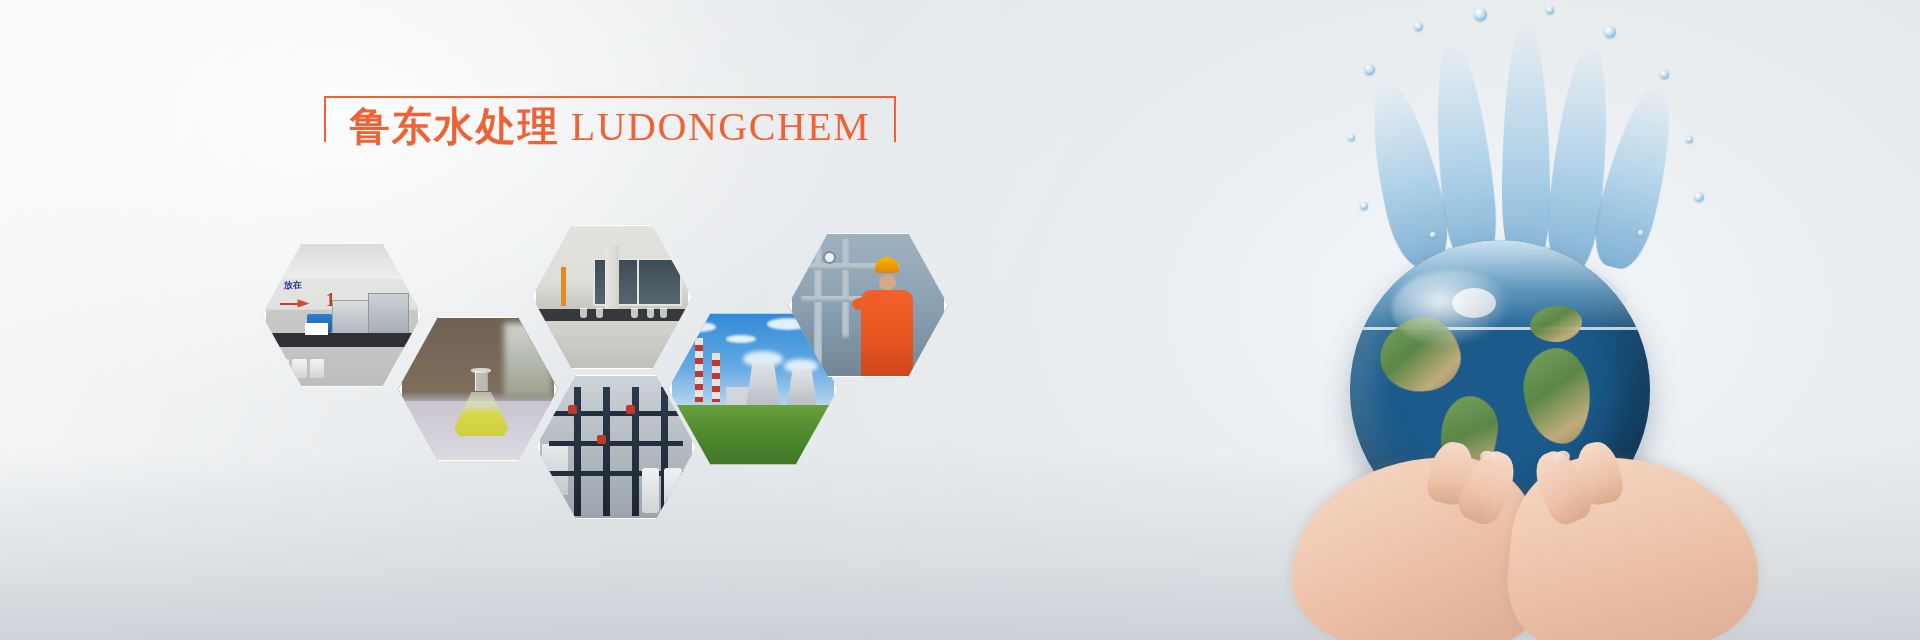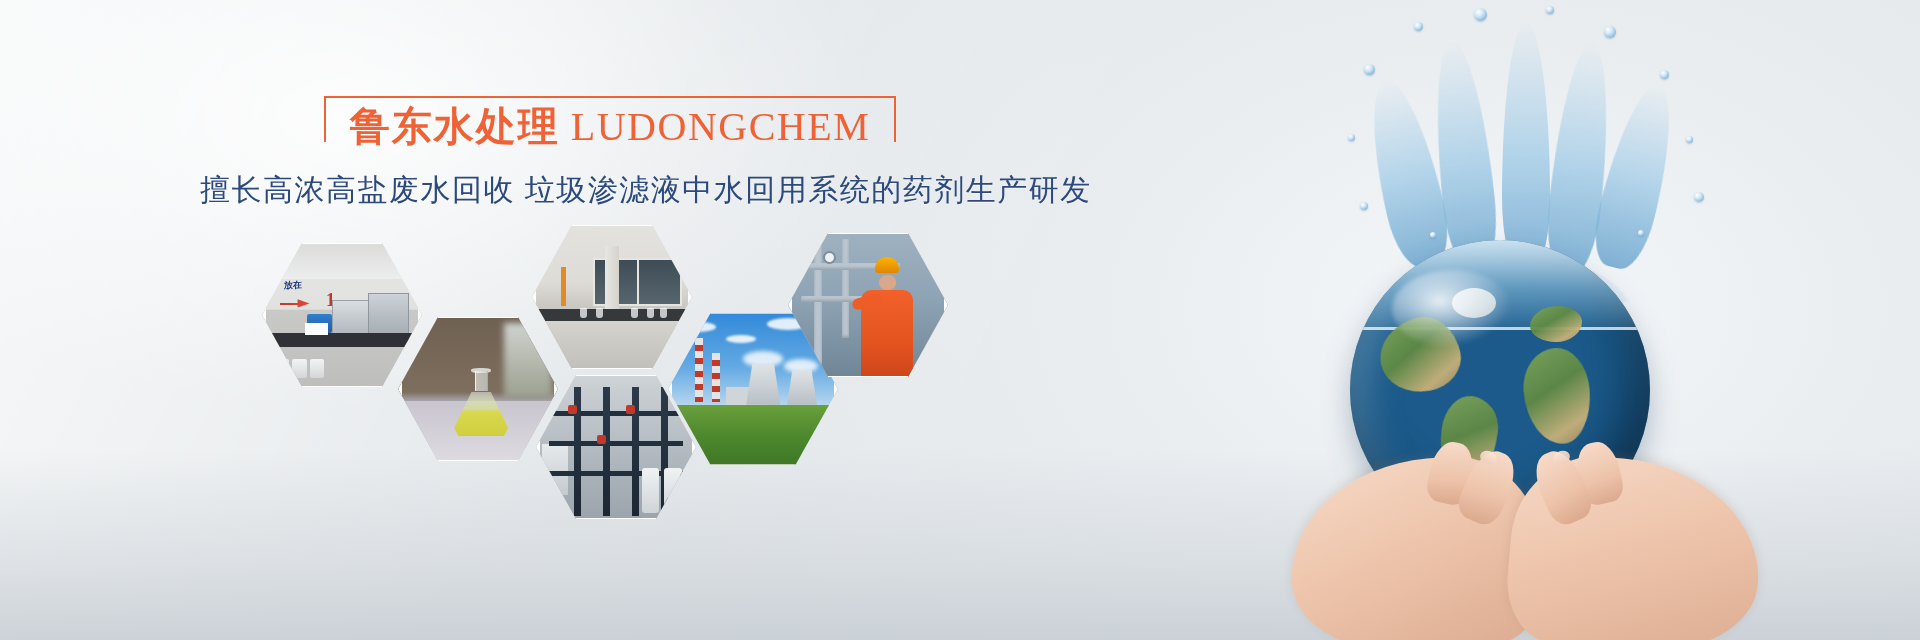--- a/index.html
+++ b/index.html
@@ -525,21 +525,20 @@
 
   <div class="headline-wrap">
 
     <div class="title-frame">
       <div class="title-rule"></div>
       <div class="brand-title">
         <span class="cn">鲁东水处理</span><span>&nbsp;</span><span class="en">LUDONGCHEM</span>
       </div>
     </div>
 
-    <div class="subtitle">擅长高浓高盐废水回收  垃圾渗滤液中水回用系统的药剂生产研发</div>
   </div>
 
   <div class="hex-cluster">
 
     <div class="hex hex-lab1">
       <div class="scene">
         <div class="ceiling"></div>
         <div class="wallword">放在</div>
         <div class="arrow"></div>
         <div class="num1">1</div>

